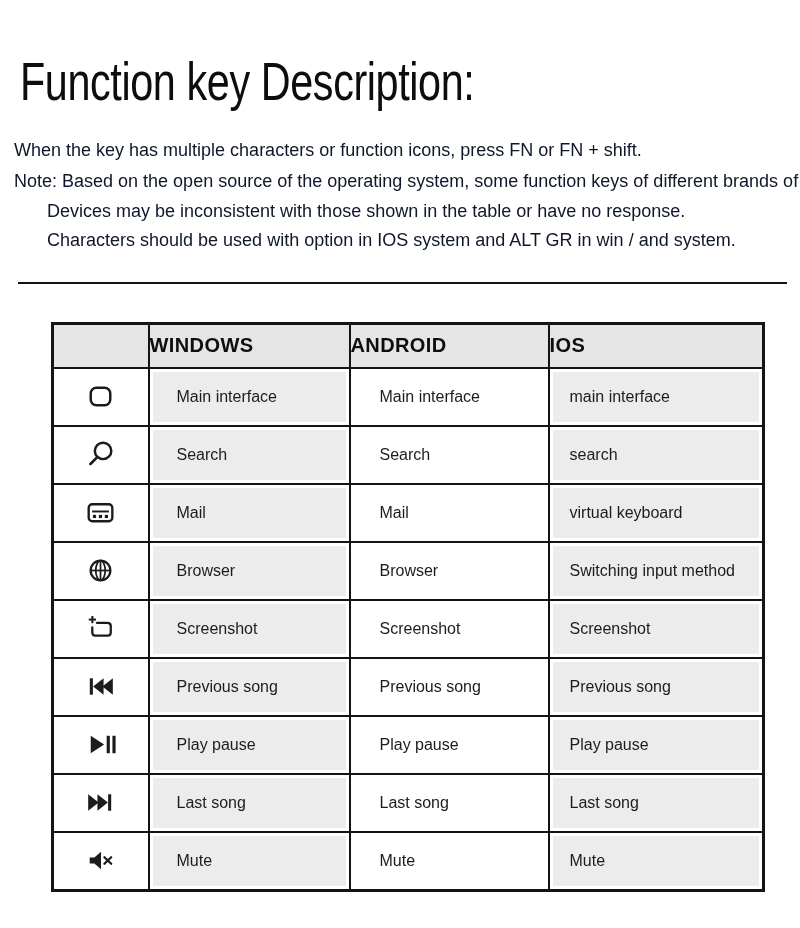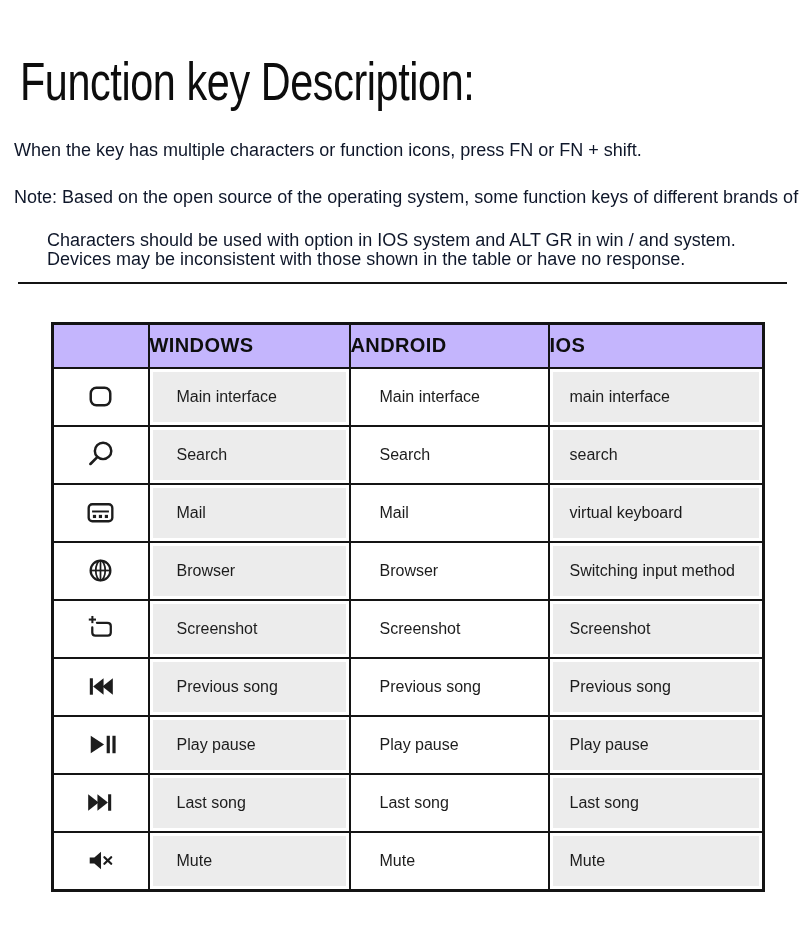--- a/index.html
+++ b/index.html
@@ -13,39 +13,39 @@
   .page-title .squeeze {
     display: inline-block; transform: scaleX(0.78); transform-origin: 0 50%;
     letter-spacing: -0.5px;
   }
 
   .body-line {
     position: absolute; font-size: 18px; line-height: 21px;
     color: #0f172a; white-space: nowrap;
   }
   .intro  { left: 14px; top: 140px; }
-  .note-1 { left: 14px; top: 187px; }
-  .note-2 { left: 47px; top: 201px; margin-top: 48px; }
+  .note-1 { left: 14px; top: 171px; }
+  .note-2 { left: 47px; top: 201px; }
   .note-3 { left: 47px; top: 230px; }
 
   .divider {
     position: absolute; left: 18px; top: 282px; width: 769px; height: 2px;
     background: #141414;
   }
 
   .table-wrap { position: absolute; left: 51px; top: 322px; }
   table.fn-table {
     border-collapse: collapse; table-layout: fixed; width: 711px;
     font-size: 16px; color: #1c1c1c;
   }
   table.fn-table th, table.fn-table td { border: 2px solid #141414; padding: 0; vertical-align: middle; }
   table.fn-table { border: 3px solid #141414; }
 
   table.fn-table th {
-    height: 44px; background: #c4b5fd; text-align: left;
+    height: 44px; background: #e5e5e5; text-align: left;
     font-size: 20px; font-weight: bold; color: #0e0e0e; letter-spacing: 0.4px;
   }
   th.h-win { padding-left: 27px; }
   th.h-and { padding-left: 26px; }
   th.h-ios { padding-left: 17px; }
 
   table.fn-table td { height: 48px; background: #ffffff; }
   td.icon-cell { text-align: center; }
   td.icon-cell svg { display: block; margin: 0 auto; }
 

